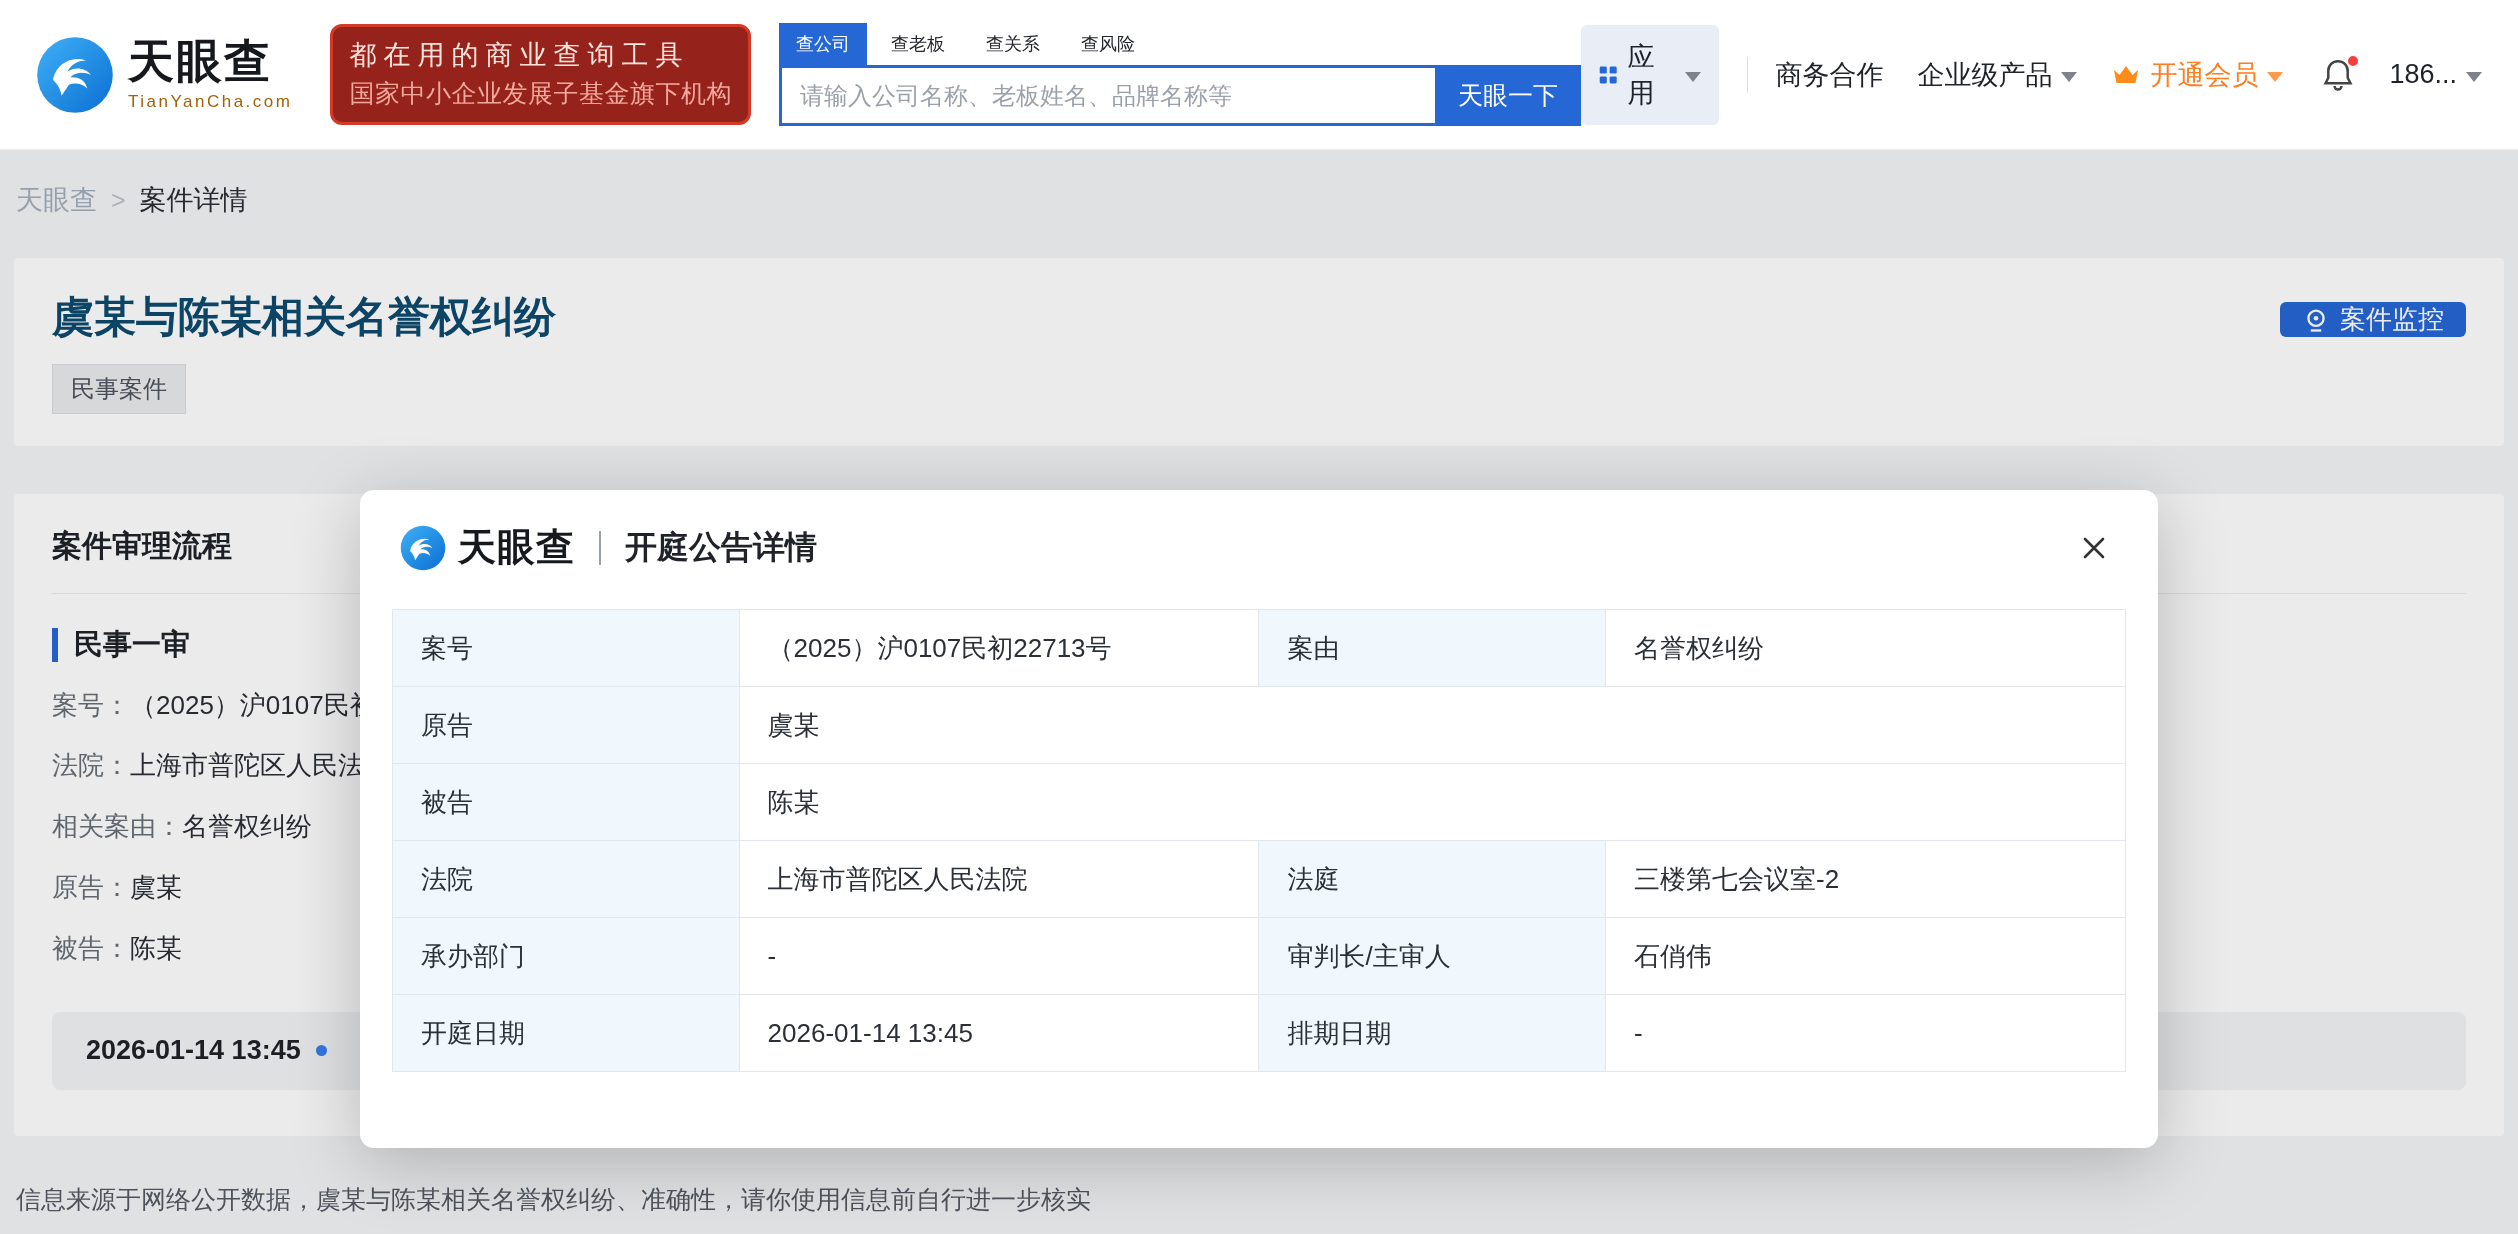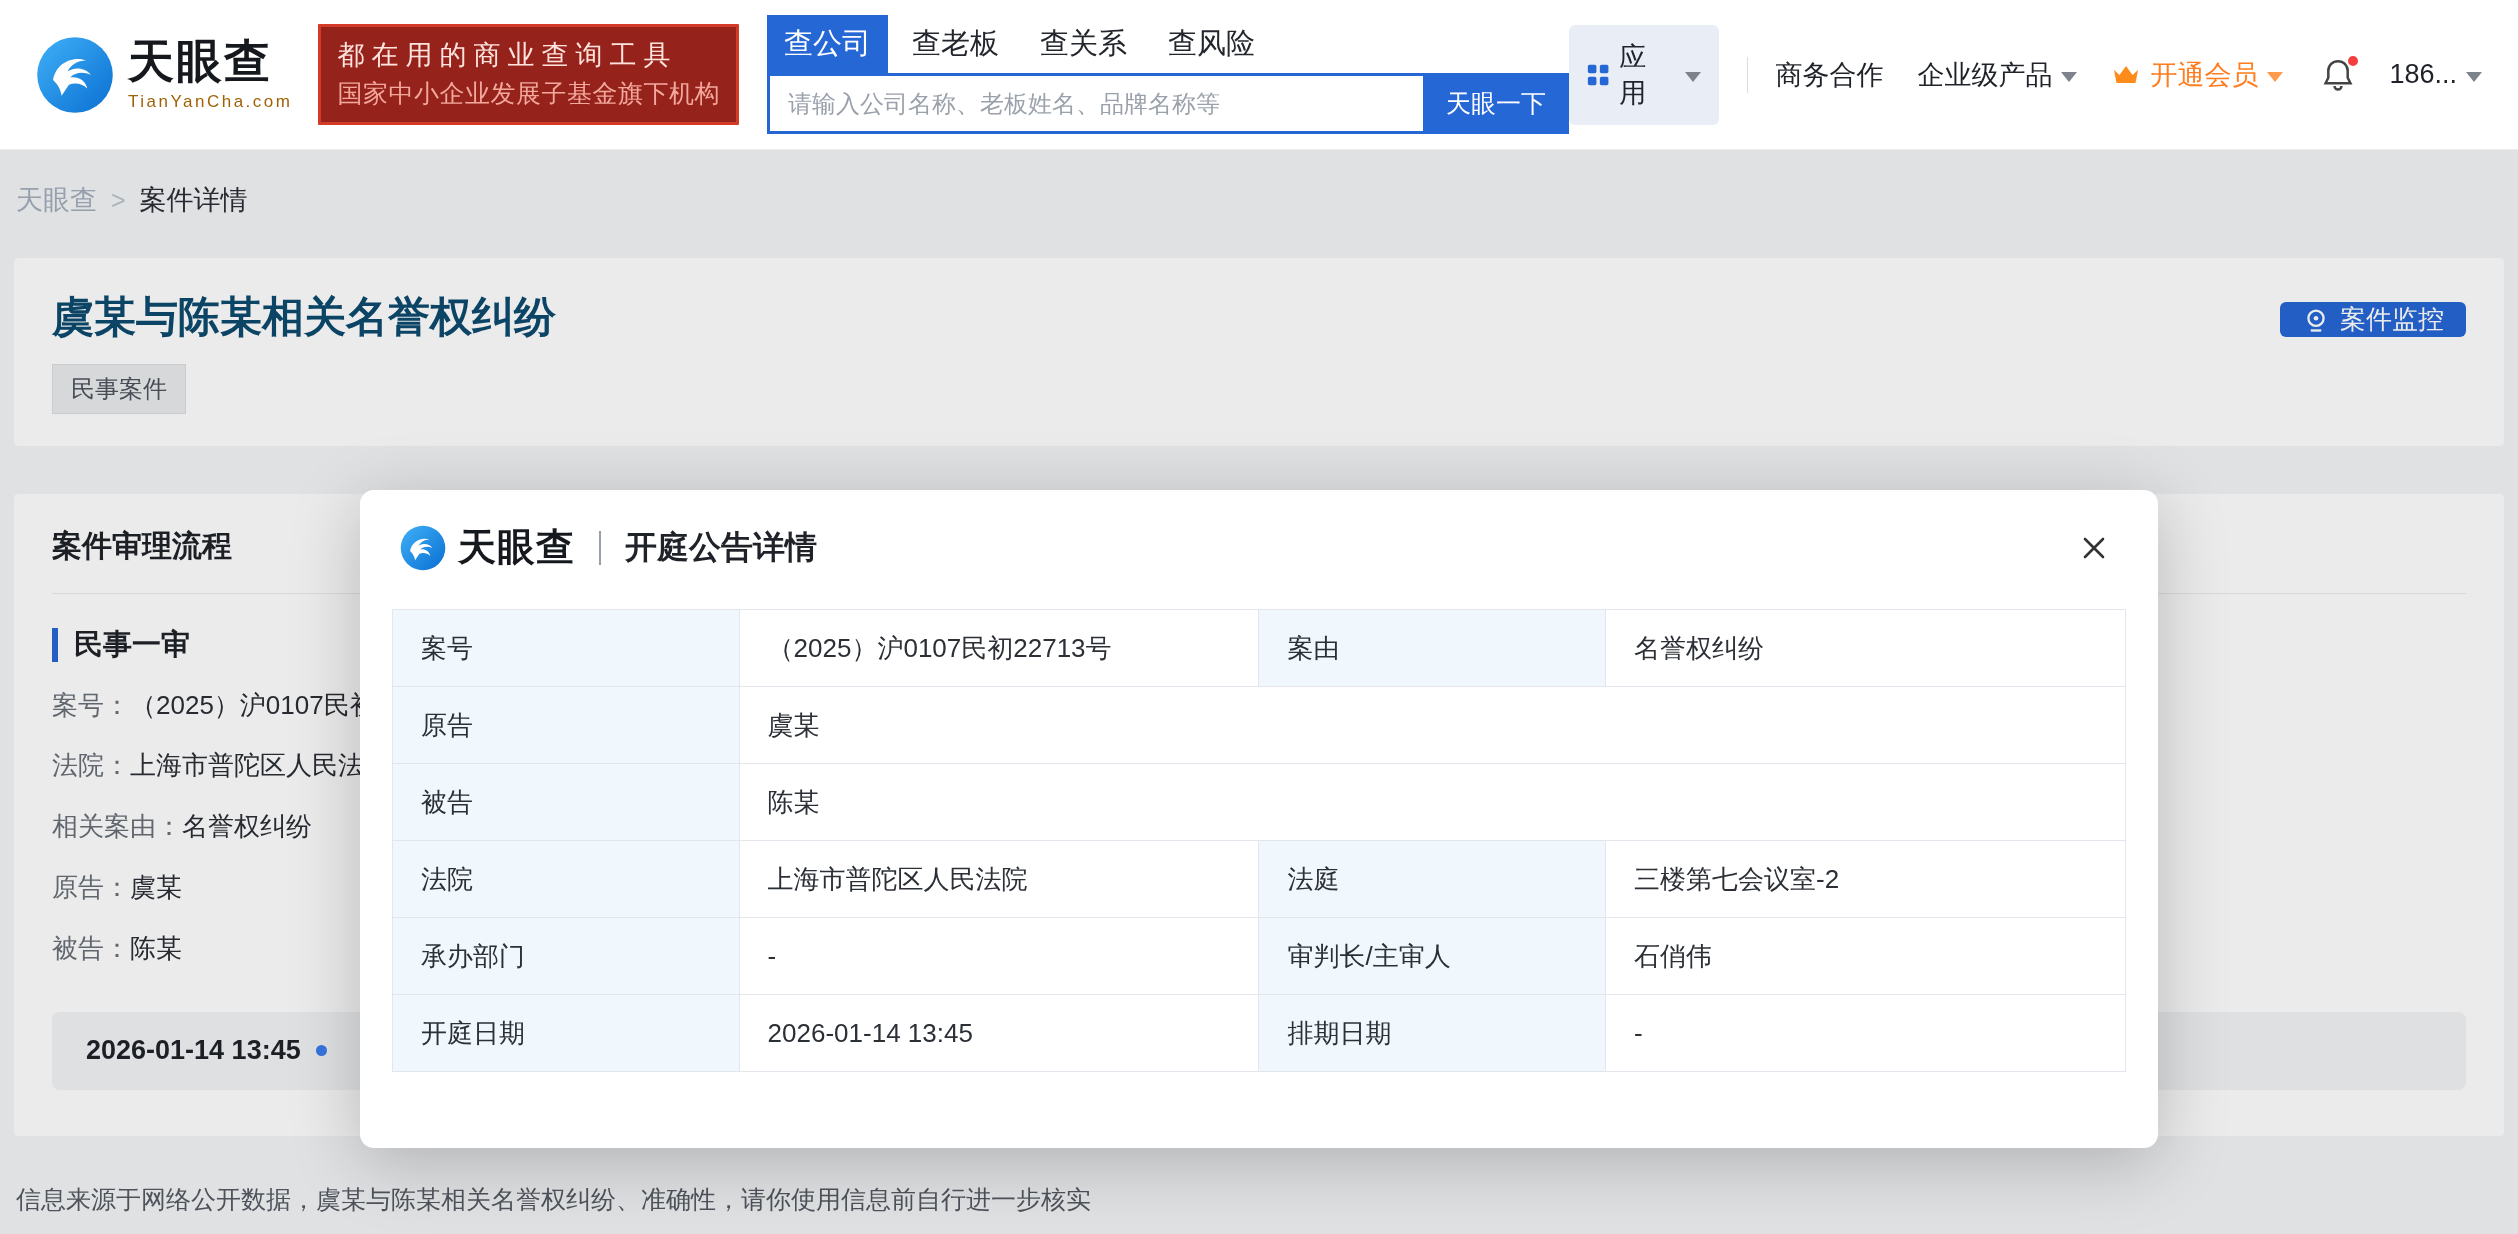--- a/index.html
+++ b/index.html
@@ -15,29 +15,29 @@
   .site-header {
     height: 150px; background: #fff; display: flex; align-items: center;
     padding: 0 36px; position: relative; z-index: 10; border-bottom: 1px solid #ededed;
   }
   .logo { display: flex; align-items: center; cursor: pointer; flex: 0 0 auto; }
   .logo-text { margin-left: 14px; }
   .brand { font-size: 46px; font-weight: bold; color: #15181d; line-height: 1; letter-spacing: 2px; }
   .domain { font-size: 17px; color: #a16207; letter-spacing: 2.5px; margin-top: 8px; }
 
   .banner {
-    margin-left: 26px; background: #96231b; border: 3px solid #d43a28; border-radius: 1px;
+    margin-left: 38px; background: #96231b; border: 3px solid #d43a28; border-radius: 12px;
     padding: 10px 16px; flex: 0 0 auto;
   }
   .banner-l1 { font-size: 27px; color: #ffe3dd; letter-spacing: 7px; line-height: 1.4; }
   .banner-l2 { font-size: 25px; color: #f3a89d; letter-spacing: 0.5px; line-height: 1.5; }
 
   .search-area { margin-left: 28px; display: flex; flex-direction: column; flex: 0 0 auto; }
   .search-tabs { display: flex; align-items: flex-end; }
-  .tab { font-size: 29px; color: #23262c; padding: 9px 17px; margin-right: 7px; cursor: pointer; }
+  .tab { font-size: 18px; color: #23262c; padding: 9px 17px; margin-right: 7px; cursor: pointer; }
   .tab.active { background: #2667d6; color: #fff; }
   .search-row { display: flex; }
   .search-input {
     width: 656px; height: 61px; border: 3px solid #2667d6; border-right: none;
     font-size: 24px; color: #333; padding: 0 18px; outline: none; background: #fff;
     font-family: "Liberation Sans", "DejaVu Sans", sans-serif;
   }
   .search-input::placeholder { color: #9aa1ab; }
   .search-btn {
     width: 146px; height: 61px; background: #2667d6; color: #fff; border: none;

